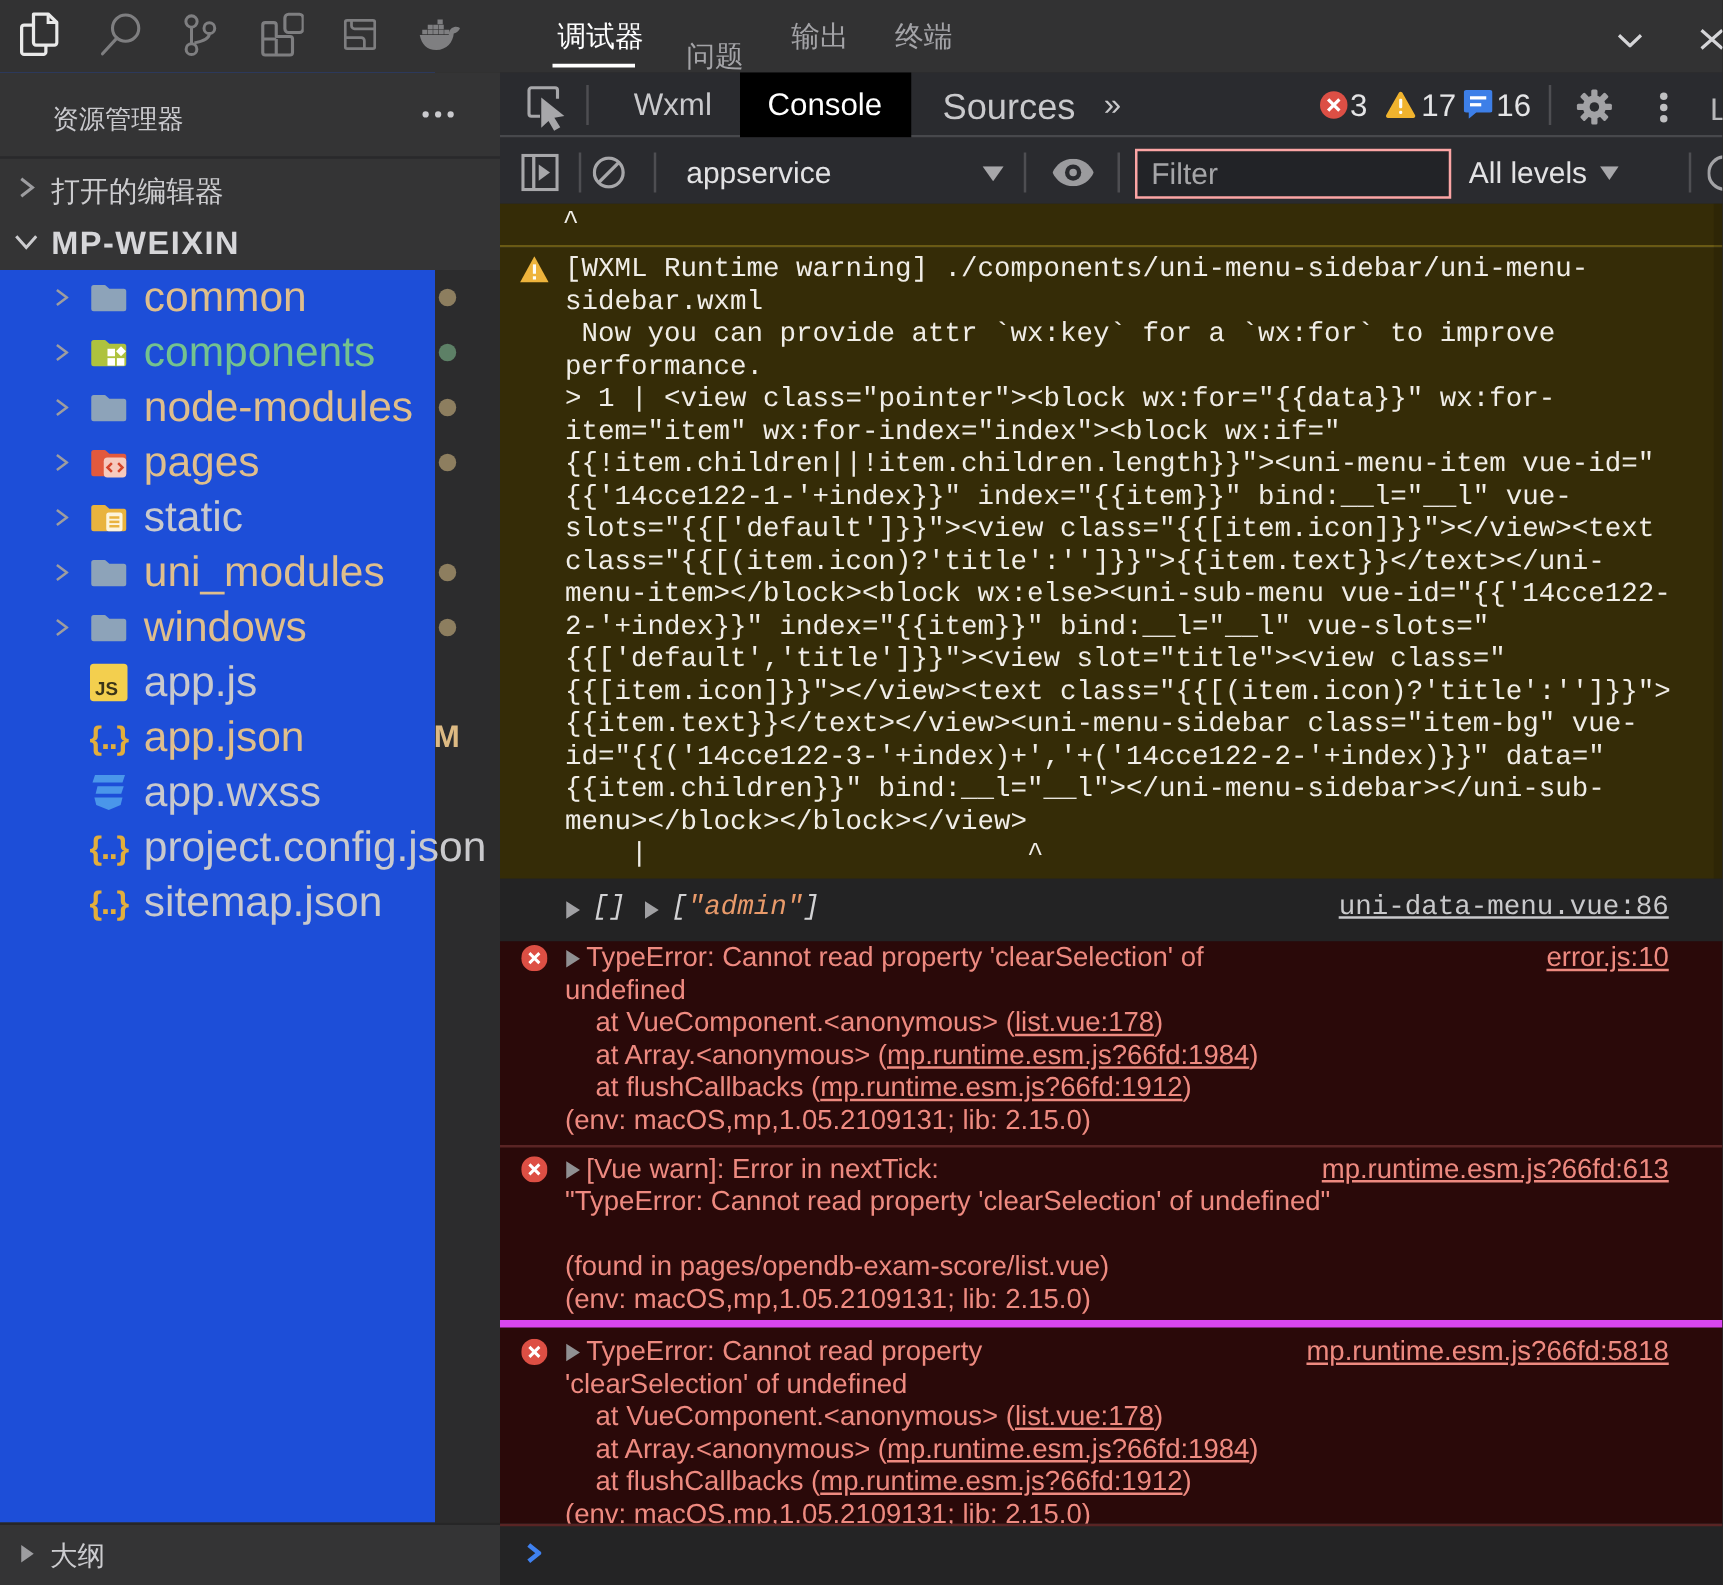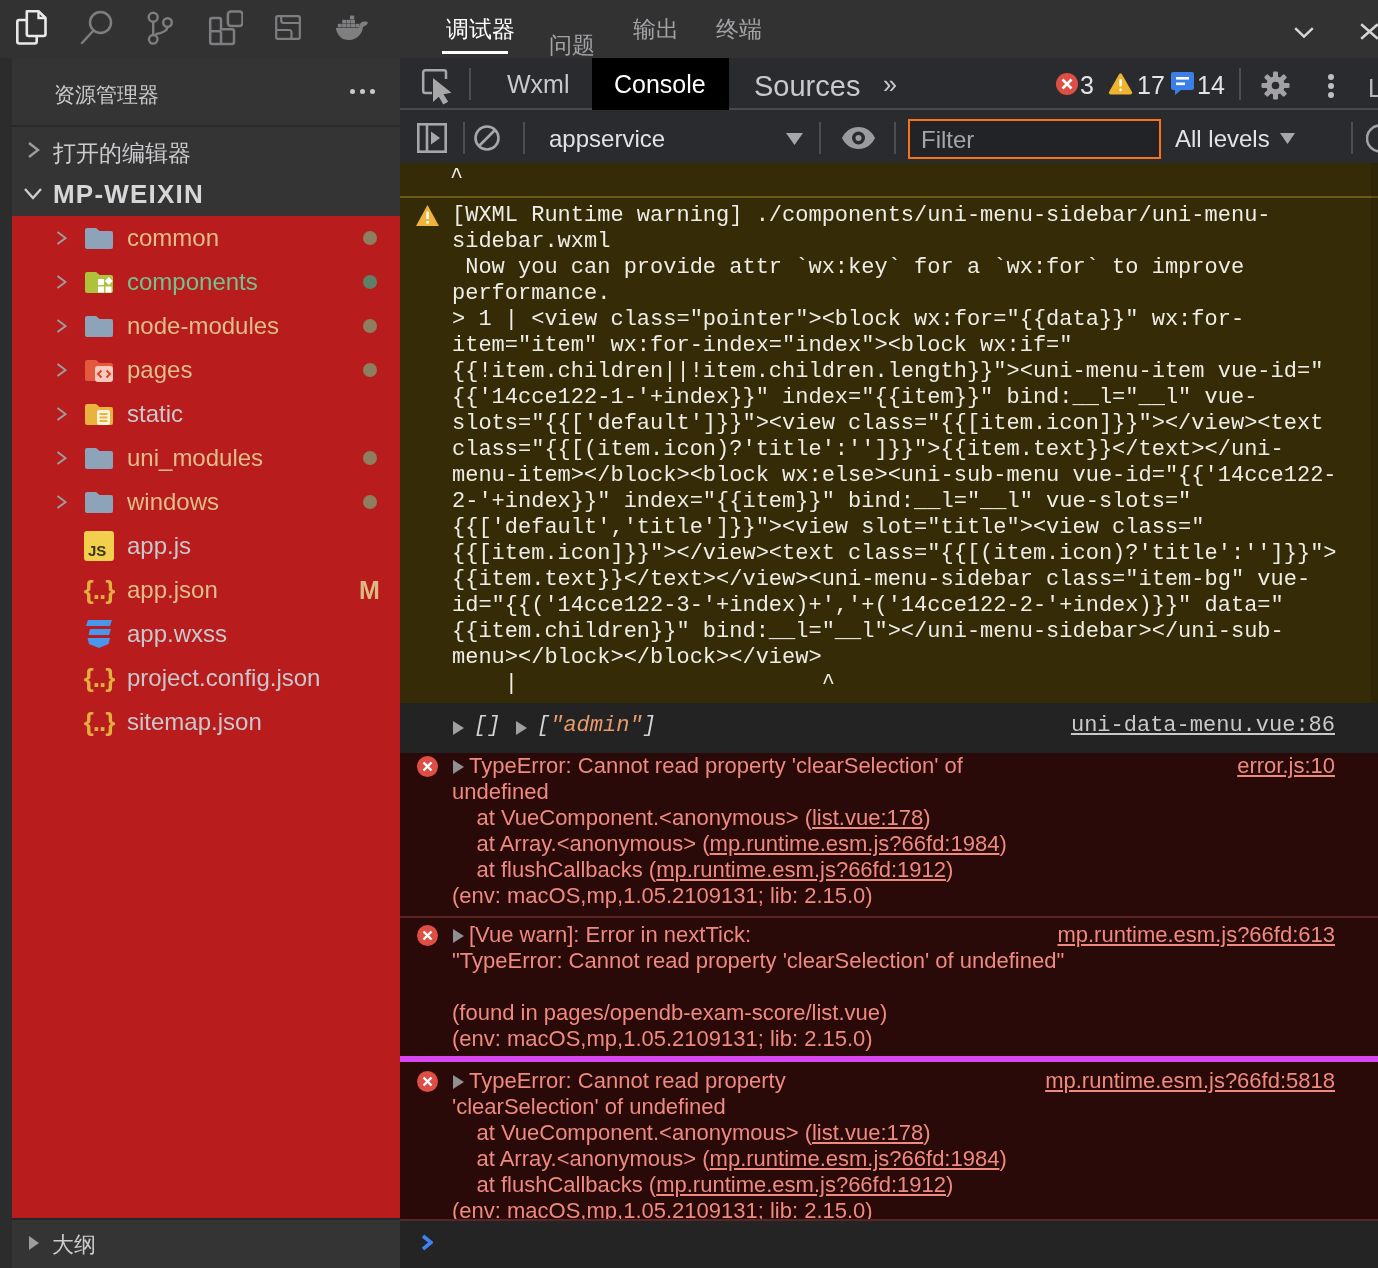--- a/index.html
+++ b/index.html
@@ -6,26 +6,26 @@
   html,body { width:1378px; height:1268px; overflow:hidden; background:#2c2c2d; }
   body { font-family:"Liberation Sans", sans-serif; position:relative; }
   .abs { position:absolute; }
   .mono { font-family:"Liberation Mono", monospace; }
   svg { display:block; }
   
   #topbar { left:0; top:0; width:1378px; height:58px; background:#323233; }
   .tab { position:absolute; top:0; height:58px; line-height:58px; font-size:23px; color:#a3a3a7; white-space:nowrap; }
   .tab.active { color:#ffffff; }
   
-  #sidebar { left:12px; top:58px; width:400px; height:1210px; background:#b91c1c; }
+  #sidebar { left:0; top:58px; width:348px; height:1210px; background:#1d4ed8; }
   #sidehead { position:absolute; left:0; top:0; width:400px; height:158px; background:#343435; }
   .trow { position:absolute; left:0; width:400px; height:44px; }
   .trow .chev { position:absolute; left:44px; top:50%; transform:translateY(-50%); }
   .trow .icon { position:absolute; left:71px; top:50%; transform:translateY(-50%); width:32px; height:32px; }
-  .trow .name { position:absolute; left:115px; top:50%; transform:translateY(-50%); font-size:24px; color:#c9c9cc; }
+  .trow .name { position:absolute; left:115px; top:50%; transform:translateY(-50%); font-size:34px; color:#c9c9cc; }
   .trow .name.mod { color:#dfbe8c; }
   .trow .name.green { color:#74c28f; }
   .trow .dot { position:absolute; left:351px; top:50%; transform:translateY(-50%); width:14px; height:14px; border-radius:50%; background:#8d7e5f; }
   
   #dtabs { left:400px; top:58px; width:978px; height:52px; background:#2a2b2f; border-bottom:2px solid #47484c; }
   #dtoolbar { left:400px; top:110px; width:978px; height:53px; background:#2a2b2f; }
   .vsep { position:absolute; width:2px; background:#4e4e52; }
   
   #console { left:400px; top:163px; width:978px; height:1105px; background:#242425; }
   .wline { position:absolute; left:52px; white-space:pre; font-family:"Liberation Mono", monospace; font-size:22px; line-height:26px; color:#f0ede7; }
@@ -277,21 +277,21 @@
     <rect x="11.3" y="7" width="2.5" height="7.5" rx="1" fill="#fdfdf8"></rect>
     <rect x="11.3" y="16.5" width="2.5" height="2.7" rx="1" fill="#fdfdf8"></rect>
   </svg>
   <div class="abs" style="left:737px; top:13px; font-size:25px; color:#e4e4e6;">17</div>
 
   <svg class="abs" style="left:771px; top:14px;" width="23" height="23" viewBox="0 0 23 23">
     <path d="M2 0 H21 a2 2 0 0 1 2 2 V16 a2 2 0 0 1 -2 2 H10 l-6 5 v-5 H2 a2 2 0 0 1 -2 -2 V2 a2 2 0 0 1 2 -2 z" fill="#3d7fe8"></path>
     <rect x="5" y="5" width="13" height="2.6" fill="#fff"></rect>
     <rect x="5" y="10.5" width="9" height="2.6" fill="#fff"></rect>
   </svg>
-  <div class="abs" style="left:797px; top:13px; font-size:25px; color:#e4e4e6;">14</div>
+  <div class="abs" style="left:797px; top:13px; font-size:25px; color:#e4e4e6;">16</div>
   <div class="vsep" style="left:839px; top:10px; height:32px;"></div>
 
   <svg class="abs" style="left:861px; top:13px;" width="29" height="29" viewBox="0 0 29 29">
     <g fill="#a2a2a5">
       <circle cx="14.5" cy="14.5" r="9.2"></circle>
       <rect x="12" y="0.5" width="5" height="7" rx="1.2" transform="rotate(0 14.5 14.5)"></rect>
       <rect x="12" y="0.5" width="5" height="7" rx="1.2" transform="rotate(45 14.5 14.5)"></rect>
       <rect x="12" y="0.5" width="5" height="7" rx="1.2" transform="rotate(90 14.5 14.5)"></rect>
       <rect x="12" y="0.5" width="5" height="7" rx="1.2" transform="rotate(135 14.5 14.5)"></rect>
       <rect x="12" y="0.5" width="5" height="7" rx="1.2" transform="rotate(180 14.5 14.5)"></rect>
@@ -330,21 +330,21 @@
   </svg>
   <div class="vsep" style="left:419px; top:12px; height:32px;"></div>
 
   <svg class="abs" style="left:442px; top:17px;" width="33" height="22" viewBox="0 0 33 22">
     <path d="M16.5 0 C24 0 30 4.5 33 11 C30 17.5 24 22 16.5 22 C9 22 3 17.5 0 11 C3 4.5 9 0 16.5 0 z" fill="#9b9b9e"></path>
     <circle cx="16.5" cy="11" r="6.5" fill="#2a2b2f"></circle>
     <circle cx="16.5" cy="11" r="3" fill="#9b9b9e"></circle>
   </svg>
   <div class="vsep" style="left:494px; top:12px; height:32px;"></div>
 
-  <div class="abs" style="left:508px; top:9px; width:253px; height:40px; background:#222327; border:2px solid #f97316;">
+  <div class="abs" style="left:508px; top:9px; width:253px; height:40px; background:#222327; border:2px solid #fca5a5;">
     <div style="margin:5px 0 0 11px; font-size:24px; color:#a5a5a8;">Filter</div>
   </div>
   <div class="abs" style="left:775px; top:15px; font-size:24px; color:#e2e2e4;">All levels</div>
   <svg class="abs" style="left:880px; top:23px;" width="15" height="11" viewBox="0 0 15 11">
     <path d="M0 0 H15 L7.5 11 z" fill="#a7a7aa"></path>
   </svg>
   <div class="vsep" style="left:951px; top:12px; height:32px;"></div>
   <svg class="abs" style="left:966px; top:14px;" width="12" height="29" viewBox="0 0 12 29">
     <circle cx="14" cy="14.5" r="13" fill="none" stroke="#a2a2a5" stroke-width="2.6"></circle>
   </svg>

